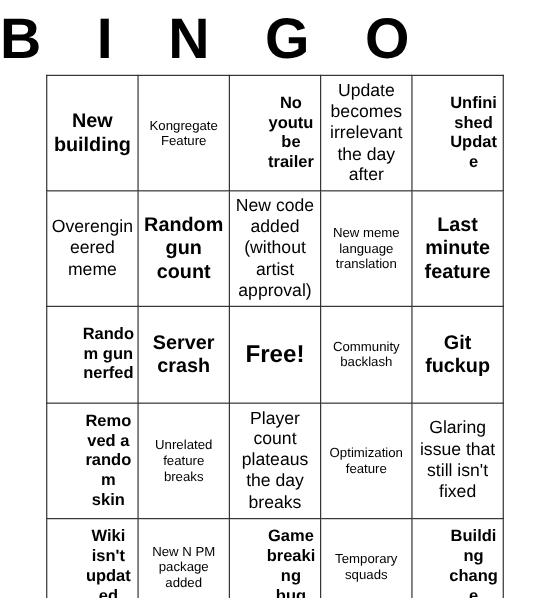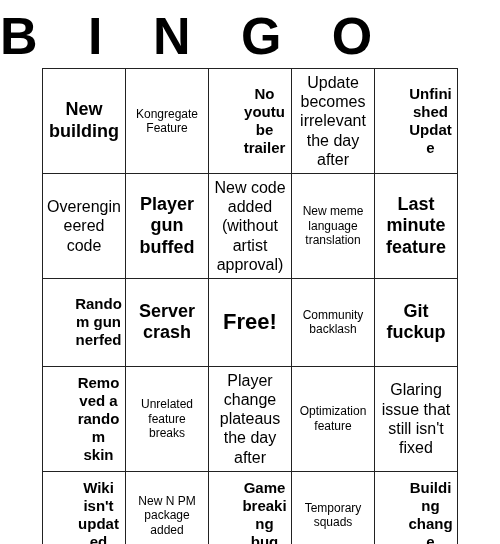--- a/index.html
+++ b/index.html
@@ -62,37 +62,37 @@
 <table class="bingo-grid">
   <tbody id="grid-body">
       <tr>
         <td class="xlarge">New building</td>
         <td>Kongregate Feature</td>
         <td class="large">No youtube trailer</td>
         <td class="small">Update becomes irrelevant the day after</td>
         <td class="large">Unfinished Update</td>
       </tr>
       <tr>
-        <td class="small">Overengineered code</td>
-        <td class="xlarge">Player gun buffed</td>
+        <td class="small">Overengineered meme</td>
+        <td class="xlarge">Random gun count</td>
         <td class="small">New code added (without artist approval)</td>
         <td>New meme language translation</td>
         <td class="xlarge">Last minute feature</td>
       </tr>
       <tr>
         <td class="large">Random gun nerfed</td>
         <td class="xlarge">Server crash</td>
         <td class="free">Free!</td>
         <td>Community backlash</td>
         <td class="xlarge">Git fuckup</td>
       </tr>
       <tr>
         <td class="large">Removed a random skin</td>
         <td>Unrelated feature breaks</td>
-        <td class="small">Player change plateaus the day after</td>
+        <td class="small">Player count plateaus the day breaks</td>
         <td>Optimization feature</td>
         <td class="small">Glaring issue that still isn't fixed</td>
       </tr>
       <tr>
         <td class="large">Wiki isn't updated</td>
         <td>New N PM package added</td>
         <td class="large">Game breaking bug</td>
         <td>Temporary squads</td>
         <td class="large">Building change</td>
       </tr>

